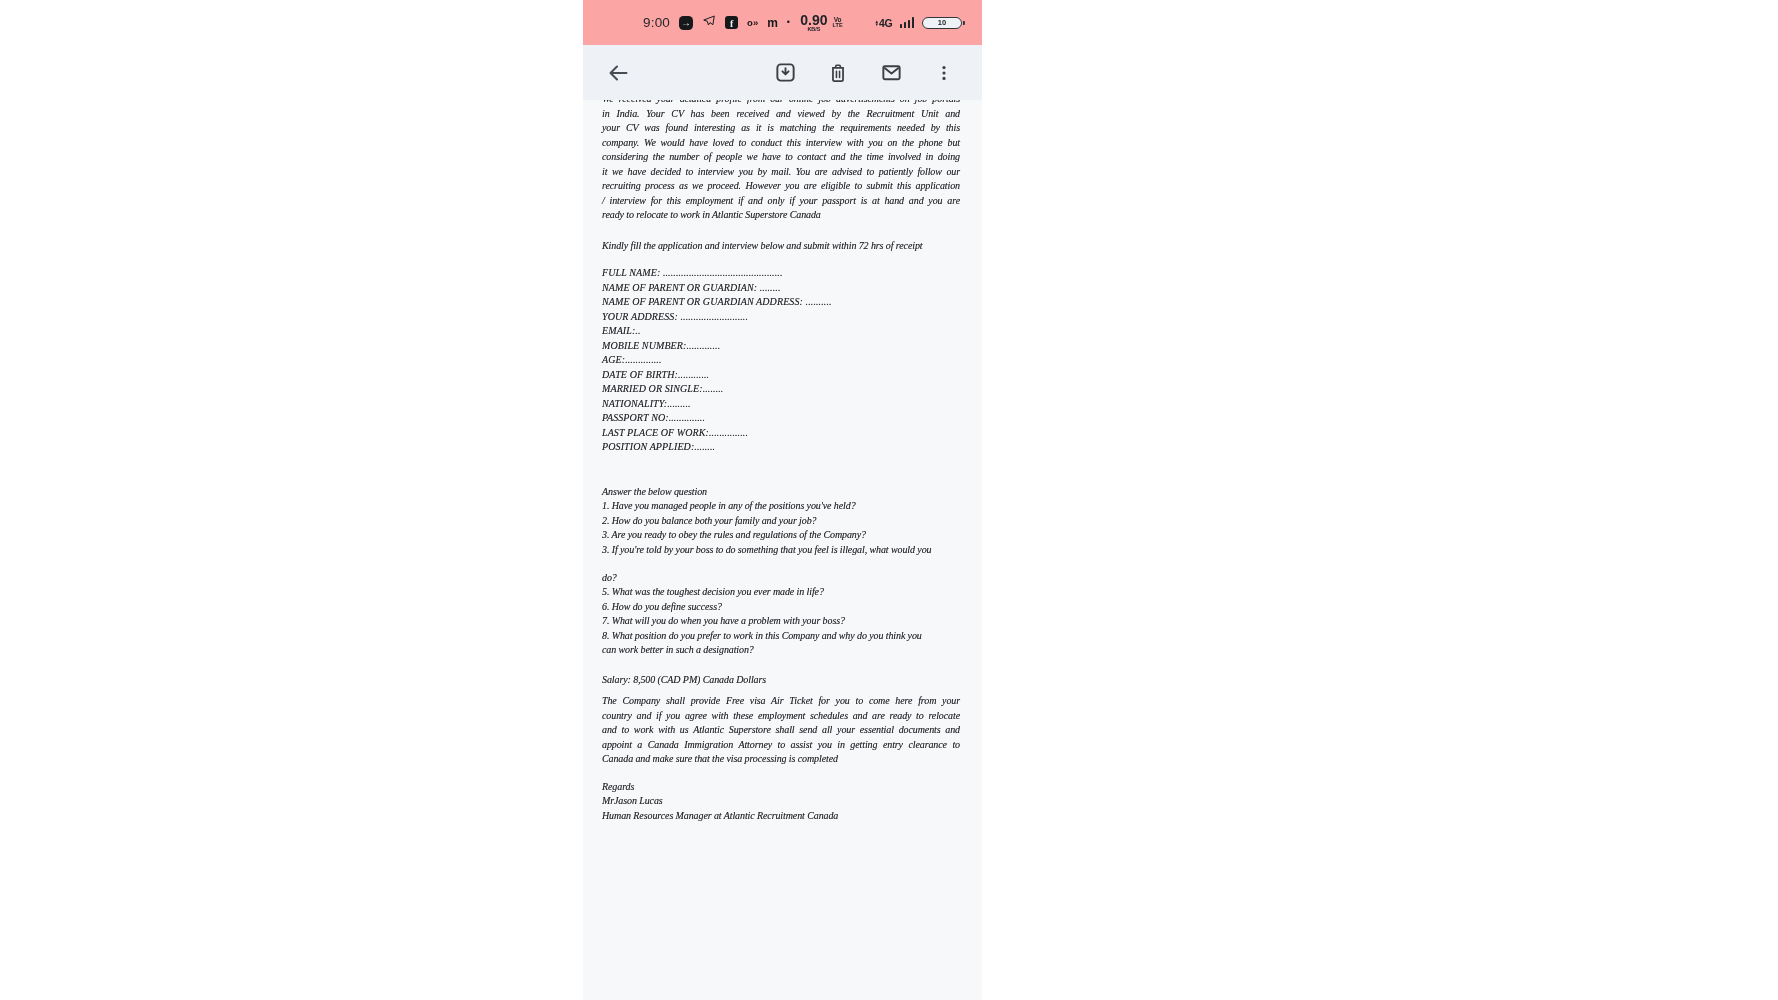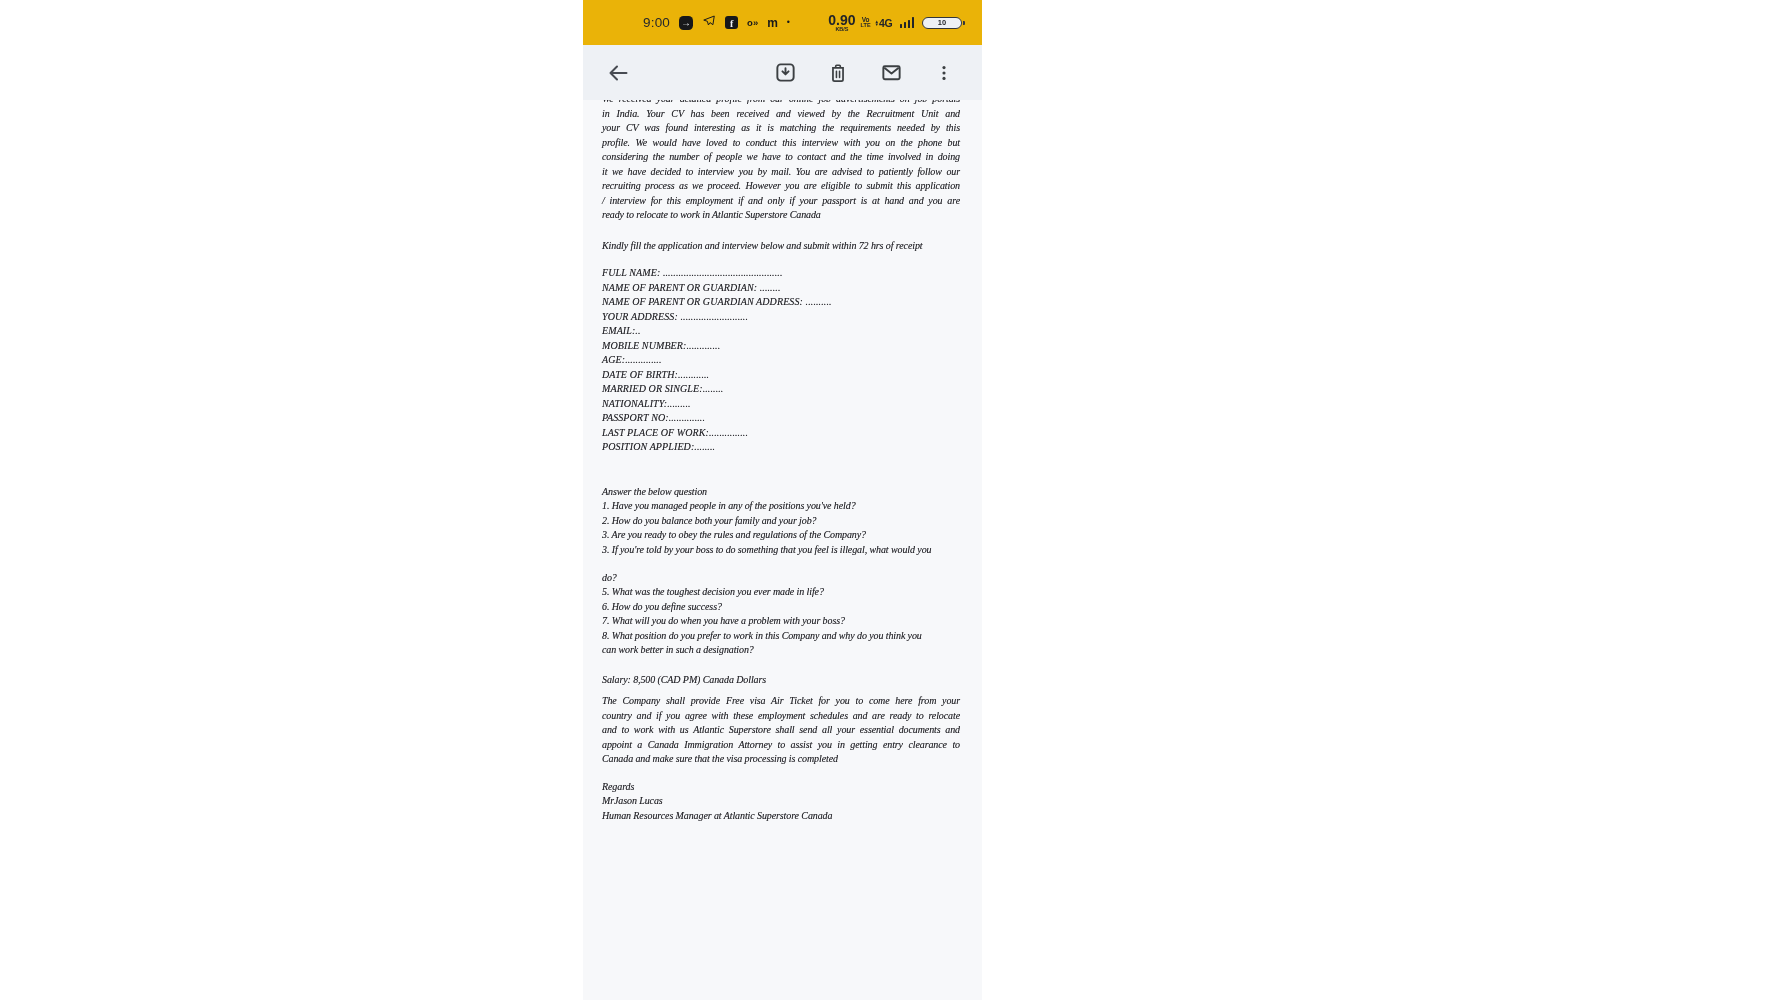--- a/index.html
+++ b/index.html
@@ -2,35 +2,35 @@
 <html><head>
 <meta charset="utf-8">
 <style>
   * { margin:0; padding:0; box-sizing:border-box; }
   html,body { width:1778px; height:1000px; background:#ffffff; font-family:"Liberation Sans", sans-serif; }
   .page { position:relative; width:1778px; height:1000px; background:#ffffff; overflow:hidden; }
 
   .phone { position:absolute; left:583px; top:0; width:399px; height:1000px; background:#f7f8fa; }
 
   
-  .statusbar { position:relative; height:45px; background:#eab308; display:flex; align-items:center; padding:0 20px 0 60px; color:#1d2025; }
+  .statusbar { position:relative; height:45px; background:#fca5a5; display:flex; align-items:center; padding:0 20px 0 60px; color:#1d2025; }
   .sb-left { display:flex; align-items:center; gap:9px; }
   .sb-time { font-size:13.5px; font-weight:400; color:#26282c; letter-spacing:0.2px; }
   .app-badge { width:14px; height:14px; background:#17181a; border-radius:4.5px; color:#eef1f5; font-size:10px; font-weight:bold; display:flex; align-items:center; justify-content:center; line-height:1; }
   .fb-badge { width:13px; height:13px; background:#17181a; border-radius:3px; color:#eef1f5; font-family:"Liberation Serif", serif; font-size:10px; font-weight:bold; display:flex; align-items:flex-end; justify-content:center; line-height:1.05; }
   .txt-ico { font-size:9.5px; font-weight:bold; color:#17181a; line-height:1; }
   .m-ico { font-size:12px; font-weight:bold; color:#17181a; line-height:1; }
   .dot-ico { font-size:9px; color:#17181a; line-height:1; }
   .sb-right { margin-left:auto; display:flex; align-items:center; gap:5px; }
   .stack { display:flex; flex-direction:column; align-items:center; line-height:1; color:#222428; }
   .speed-top { font-size:14px; font-weight:bold; }
   .speed-bot { font-size:5.5px; font-weight:bold; }
   .volte-top { font-size:6.5px; font-weight:bold; }
   .volte-bot { font-size:5.5px; font-weight:bold; }
-  .netgrp { display:flex; align-items:center; gap:1px; }
+  .netgrp { display:flex; align-items:center; gap:1px;margin-left:28px; }
   .updown { display:flex; flex-direction:column; line-height:0.55; font-size:5px; color:#222428; }
   .net4g { font-size:10.5px; font-weight:bold; color:#222428; letter-spacing:-0.3px; }
   .bars { display:flex; align-items:flex-end; gap:1.5px; height:11px; margin-left:2px; }
   .bars span { width:2.5px; background:#222428; border-radius:0.5px; display:block; }
   .b1{height:4.5px;} .b2{height:6.5px;} .b3{height:8.5px;} .b4{height:11px;}
   .battery { position:relative; width:40px; height:12px; border:1.6px solid #33363b; border-radius:6px; display:flex; align-items:center; justify-content:center; margin-left:3px; background:#eef1f5; }
   .battery::after { content:""; position:absolute; right:-4px; top:3px; width:2px; height:4px; background:#33363b; border-radius:0 1px 1px 0; }
   .batt-num { font-size:7.5px; font-weight:bold; color:#26282c; line-height:1; }
 
   
@@ -150,21 +150,21 @@
           </span>
         </button>
       </div>
     </div>
 
     <div class="email-body">
       <div class="blk jpara para1">
           <div>We received your detailed profile from our online job advertisements on job portals</div>
           <div>in India. Your CV has been received and viewed by the Recruitment Unit and</div>
           <div>your CV was found interesting as it is matching the requirements needed by this</div>
-          <div>profile. We would have loved to conduct this interview with you on the phone but</div>
+          <div>company. We would have loved to conduct this interview with you on the phone but</div>
           <div>considering the number of people we have to contact and the time involved in doing</div>
           <div>it we have decided to interview you by mail. You are advised to patiently follow our</div>
           <div>recruiting process as we proceed. However you are eligible to submit this application</div>
           <div>/ interview for this employment if and only if your passport is at hand and you are</div>
           <div>ready to relocate to work in Atlantic Superstore Canada</div>
         </div>
       <div class="blk kindly">
         <div>Kindly fill the application and interview below and submit within 72 hrs of receipt</div>
       </div>
       <div class="blk fields">
@@ -203,18 +203,18 @@
       <div class="blk jpara closing">
           <div>The Company shall provide Free visa Air Ticket for you to come here from your</div>
           <div>country and if you agree with these employment schedules and are ready to relocate</div>
           <div>and to work with us Atlantic Superstore shall send all your essential documents and</div>
           <div>appoint a Canada Immigration Attorney to assist you in getting entry clearance to</div>
           <div>Canada and make sure that the visa processing is completed</div>
         </div>
       <div class="blk signature">
           <div>Regards</div>
           <div>MrJason Lucas</div>
-          <div>Human Resources Manager at Atlantic Superstore Canada</div>
+          <div>Human Resources Manager at Atlantic Recruitment Canada</div>
         </div>
     </div>
 
   </div>
 </div>
 
 </body></html>

